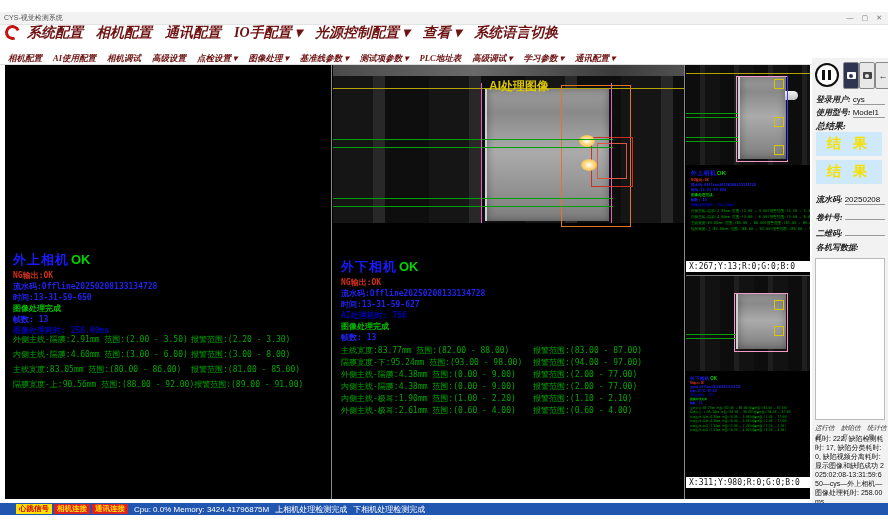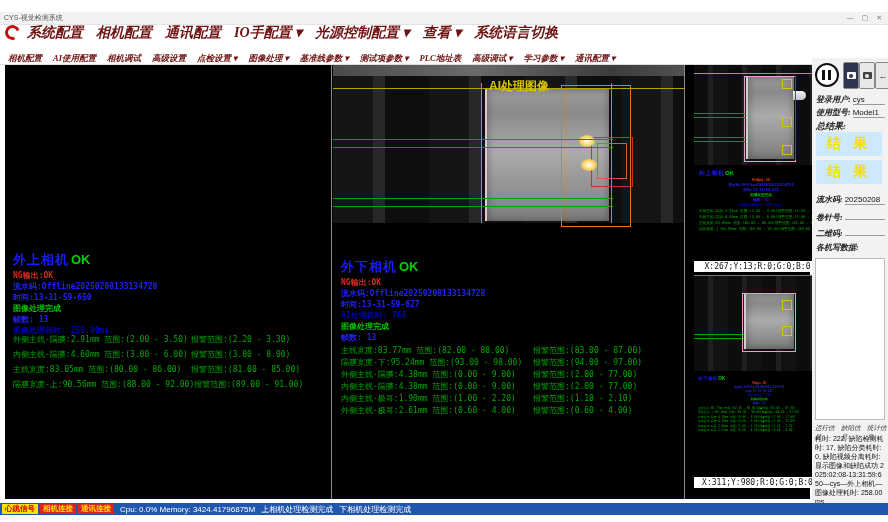--- a/index.html
+++ b/index.html
@@ -71,21 +71,21 @@
   
   .meas{position:absolute;left:8px;right:4px;}
   .mrow{display:flex;line-height:15px;}
   .mrow .m{flex:0 0 178px;font-size:8px;color:#00a800;font-family:"DejaVu Sans Mono",monospace;white-space:nowrap;}
   .mrow .a{font-size:8px;color:#00a800;font-family:"DejaVu Sans Mono",monospace;white-space:nowrap;}
   .view-center .mrow{line-height:12px;}
   .view-center .mrow .m{flex-basis:192px;}
   .statusline{position:absolute;left:0;right:0;bottom:0;height:12px;border-top:1px solid #3a3a3a;
               color:#cfcfcf;font-size:8px;font-family:"DejaVu Sans Mono",monospace;padding:2px 0 0 4px;box-sizing:border-box;}
   
-  .preview{position:absolute;left:8px;width:124px;background:#000;overflow:hidden;text-align:center;}
+  .preview{position:absolute;left:0;width:124px;background:#000;overflow:hidden;}
   .preview1{top:0;height:207px;}
   .preview2{top:210px;height:212px;border-top:1px solid #777;}
   .pimg{position:absolute;left:0;top:0;right:0;background:repeating-linear-gradient(90deg,#0d0d0d 0 14px,#1f1f1f 14px 19px,#121212 19px 34px);}
   .plabel{position:absolute;left:0;right:0;bottom:0;height:11px;background:#fff;color:#111;
           font-size:8px;font-family:"DejaVu Sans Mono",monospace;padding:1px 0 0 3px;box-sizing:border-box;}
   .mini{position:absolute;transform-origin:0 0;}
   .mini .cam-title,.mini .ok{font-size:13px;}
   .mini .mrow .m{flex-basis:150px;}
   .mini .meas-inline{position:static;margin-top:2px;}
   .mini .mrow{line-height:13px;}
@@ -110,21 +110,21 @@
                font-family:"Liberation Serif",serif;font-style:italic;}
   .result-box{position:absolute;left:4px;width:66px;height:24px;background:#cde9fb;
               color:#f5e000;font-weight:bold;font-size:14px;letter-spacing:4px;
               display:flex;align-items:center;justify-content:center;}
   .listbox{position:absolute;left:3px;top:200px;width:70px;height:162px;background:#fff;border:1px solid #bbb;box-sizing:border-box;}
   .info-tabs{position:absolute;left:3px;top:366px;display:flex;gap:5px;}
   .info-tabs span{font-size:6.5px;font-family:"Liberation Serif",serif;font-style:italic;color:#333;}
   .info-text{position:absolute;left:3px;top:376px;width:70px;font-size:7px;line-height:9px;color:#111;word-break:break-all;}
   
   .statusbar{position:absolute;left:0;top:503px;width:888px;height:12px;background:#2055b0;
-             display:flex;align-items:center;gap:6px;padding-left:2px;box-sizing:border-box;}
+             display:flex;align-items:center;gap:6px;padding-left:16px;box-sizing:border-box;}
   .badges{display:flex;gap:2px;}
   .badges span{font-size:7.5px;font-weight:bold;padding:0 3px;line-height:10px;}
   .sb-text{color:#fff;font-size:8px;white-space:nowrap;}
 </style>
 </head>
 <body>
 
 <div class="screen">
 
   <div class="titlebar">

